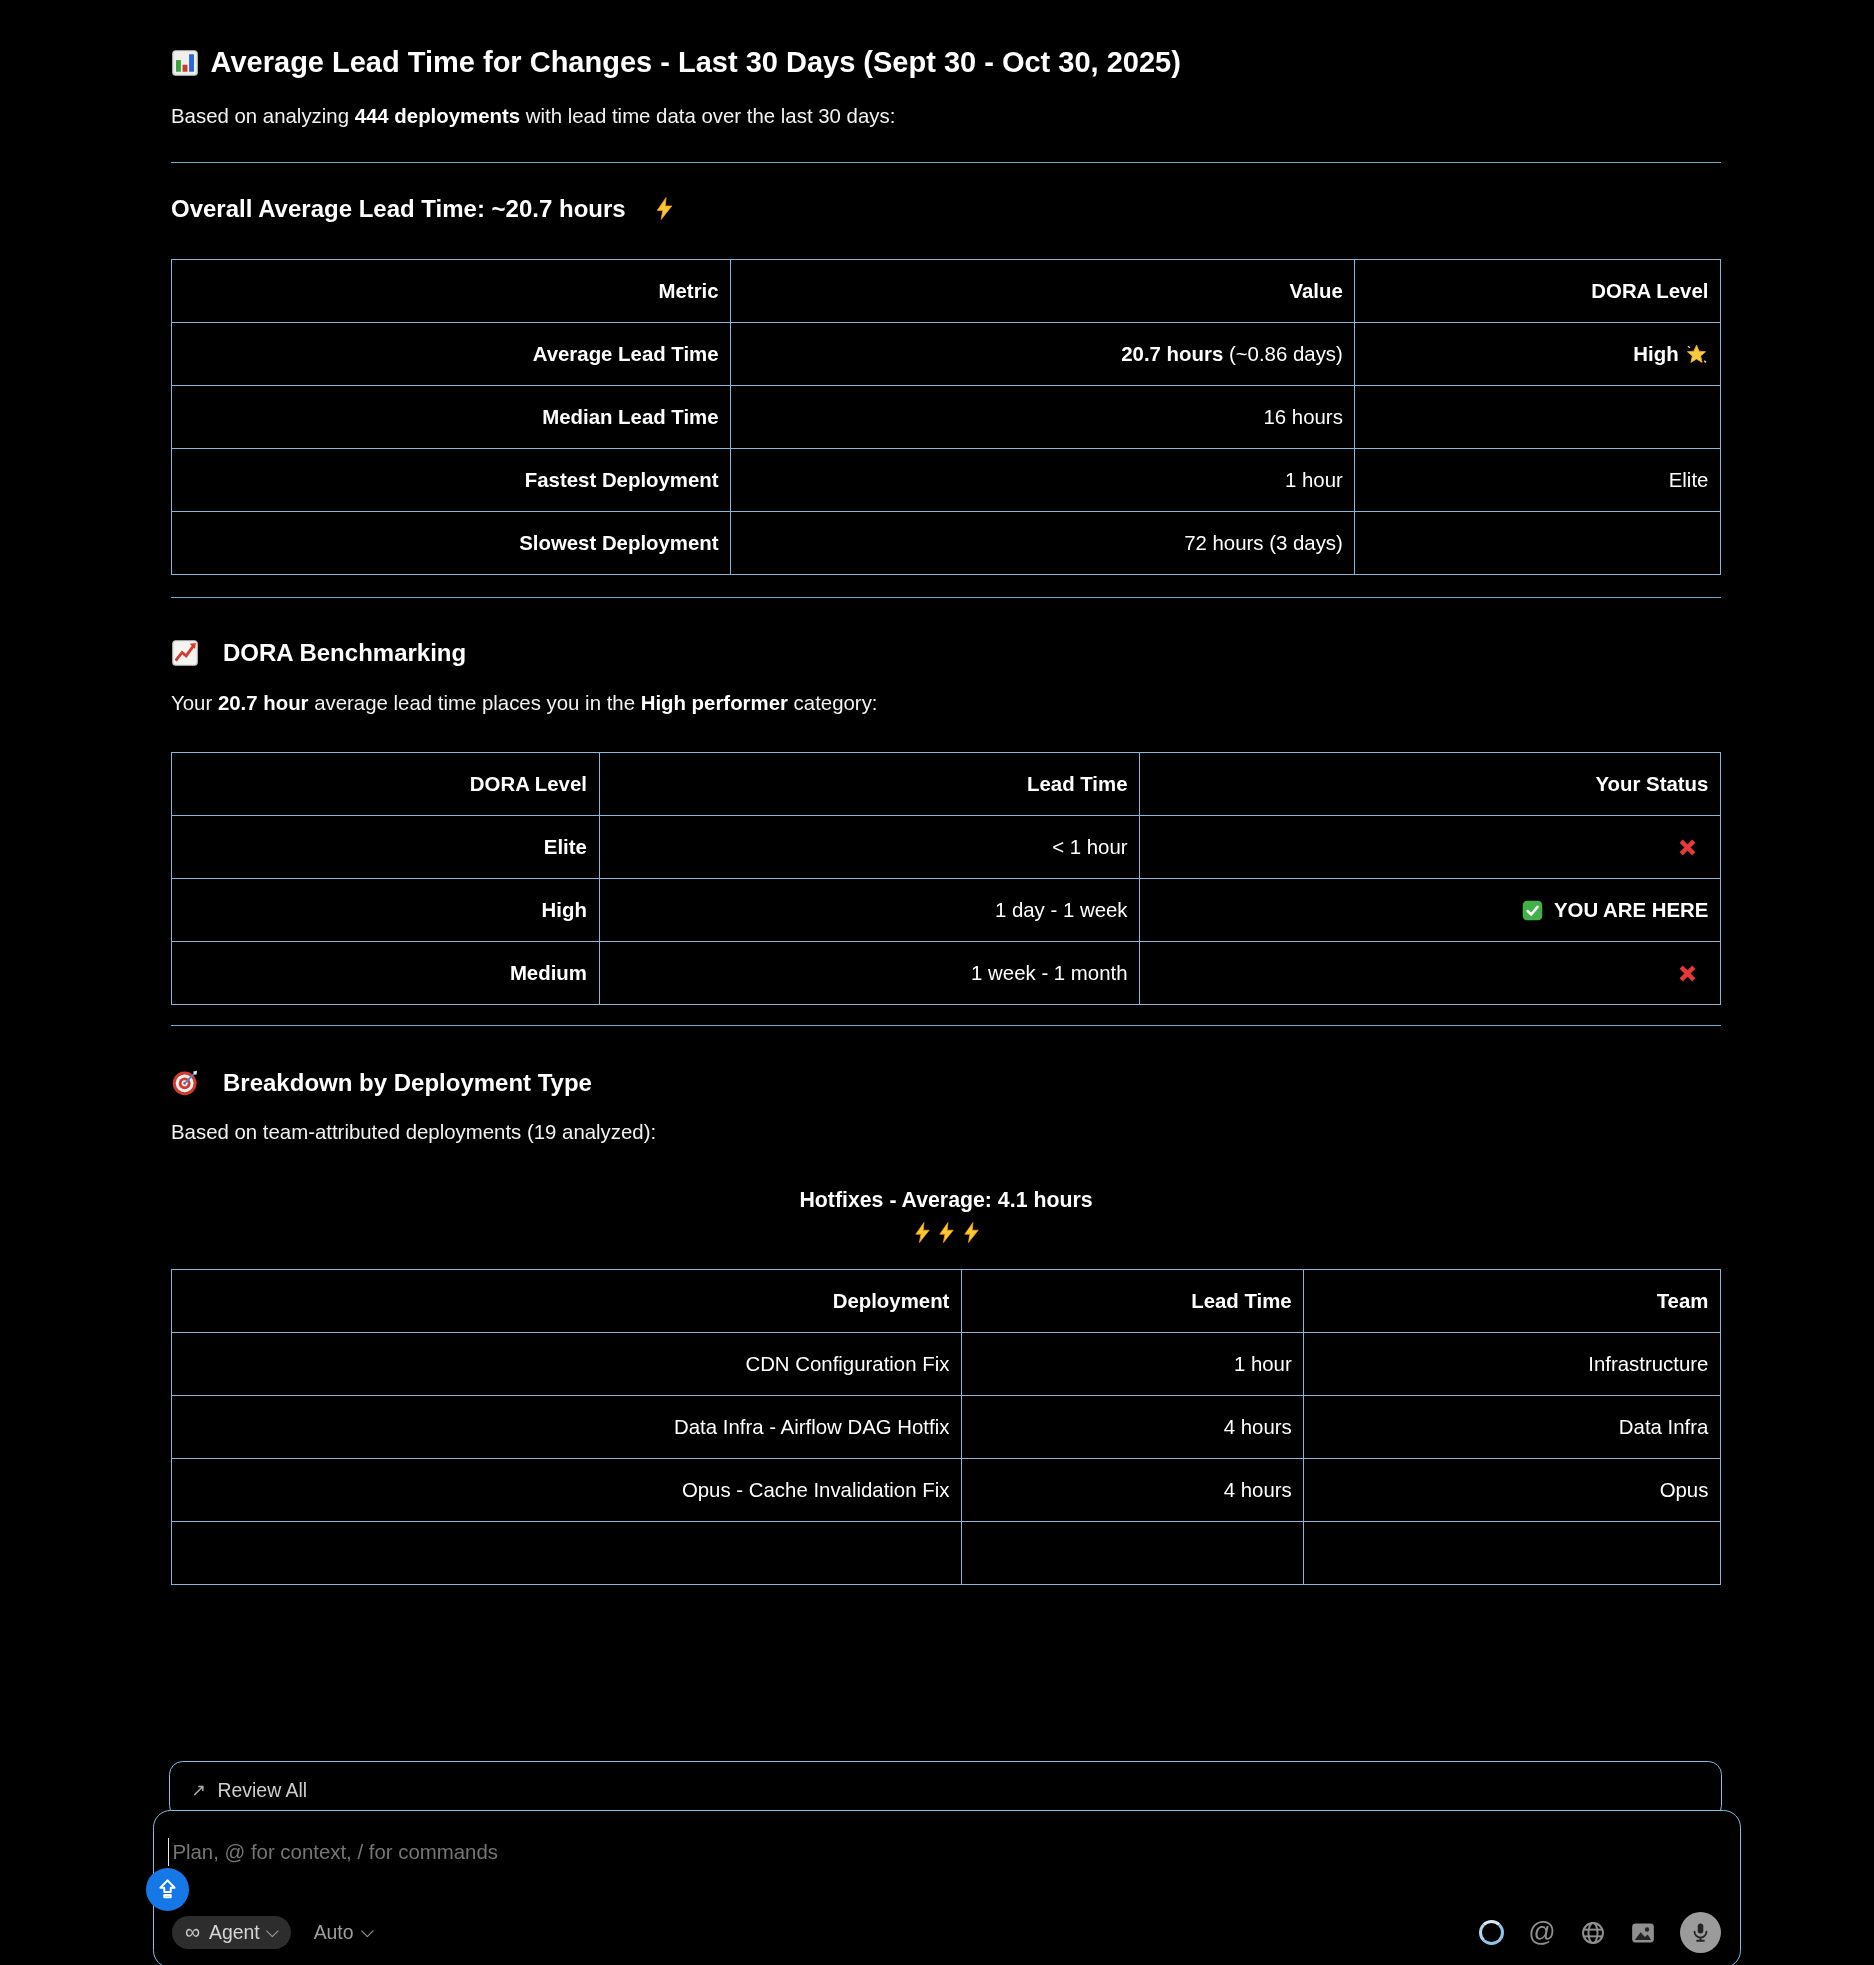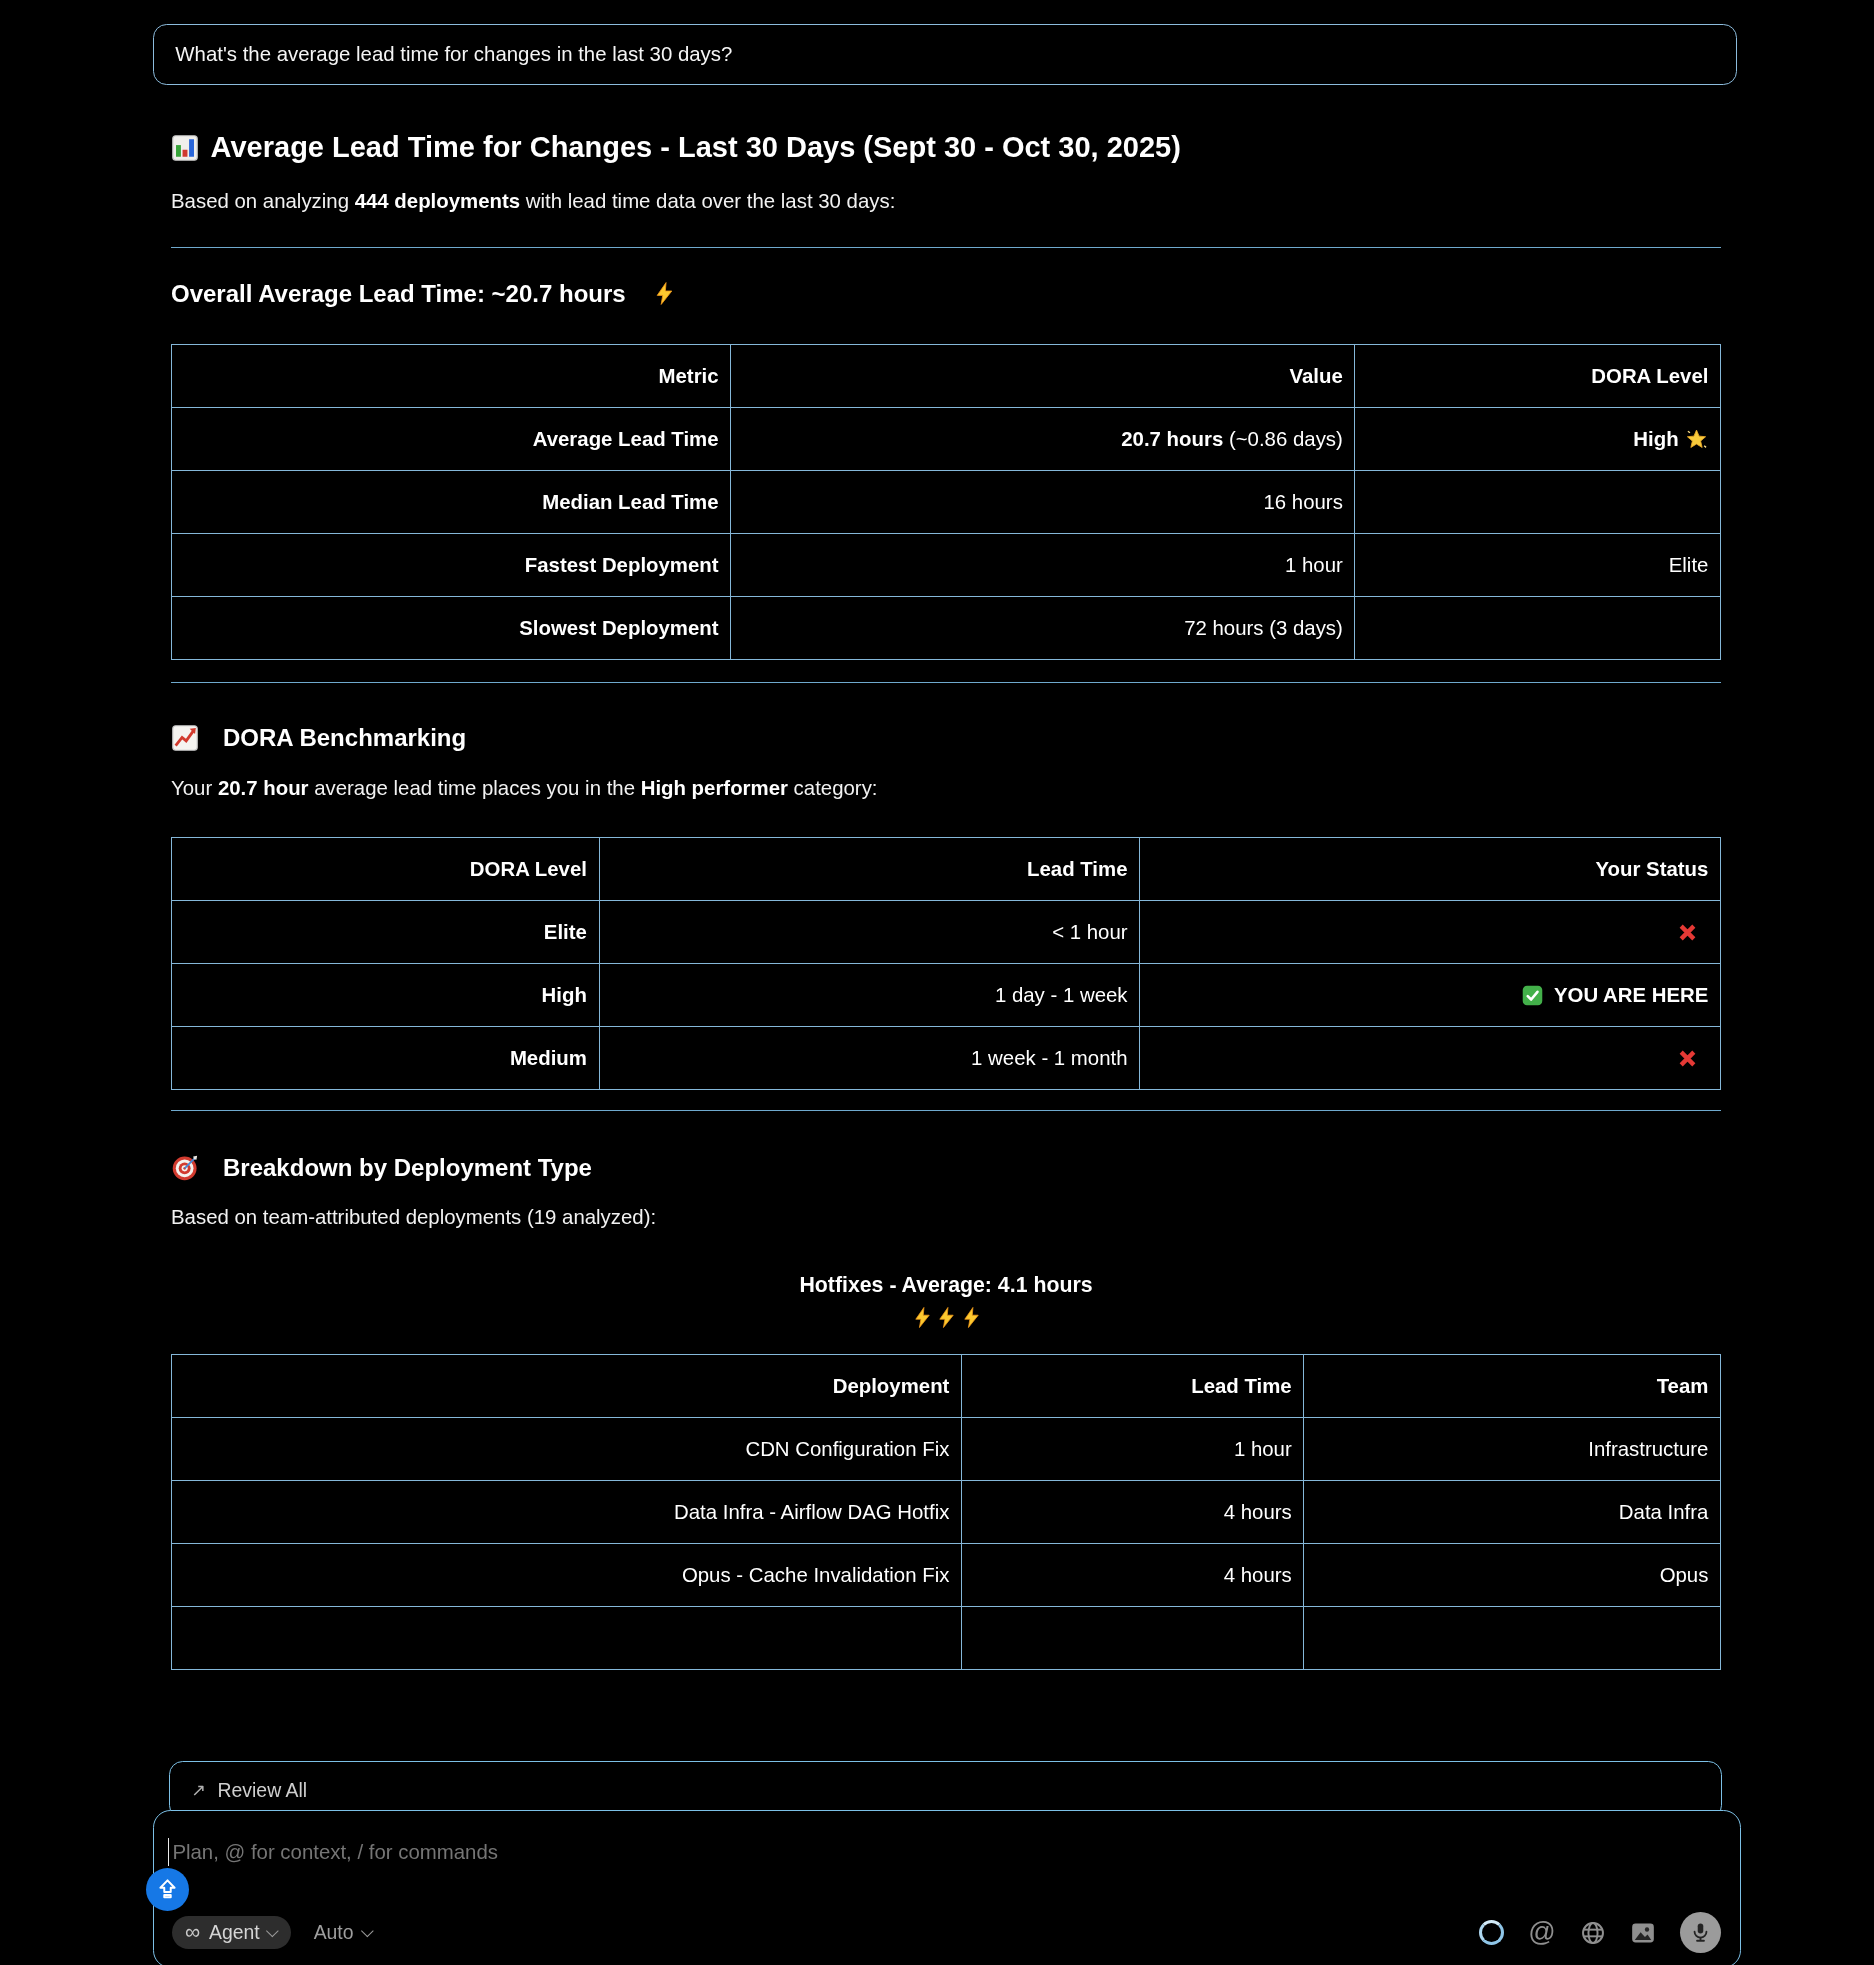--- a/index.html
+++ b/index.html
@@ -124,23 +124,20 @@
     width:41px; height:41px; border-radius:50%; background:#9b9b9b;
     display:flex; align-items:center; justify-content:center; cursor:pointer;
   }
   .mic-circle svg { width:23px; height:23px; }
 </style>
 </head>
 <body>
 
 <div>
 
-  <div class="question-bubble">
-    <span>What's the average lead time for changes in the last 30 days?</span>
-  </div>
 
   <div class="md">
 
     <h1>
       <span class="hicon">
           <svg viewBox="0 0 24 24">
             <rect x="1.5" y="1.5" width="21" height="21" rx="2.5" fill="#f0efec" stroke="#c2c2c2"></rect>
             <rect x="4.3" y="9.5" width="4.2" height="10" fill="#38a43a"></rect>
             <rect x="9.9" y="13.5" width="4.2" height="6" fill="#cf3a30"></rect>
             <rect x="15.5" y="4.5" width="4.2" height="15" fill="#2a66d9"></rect>

